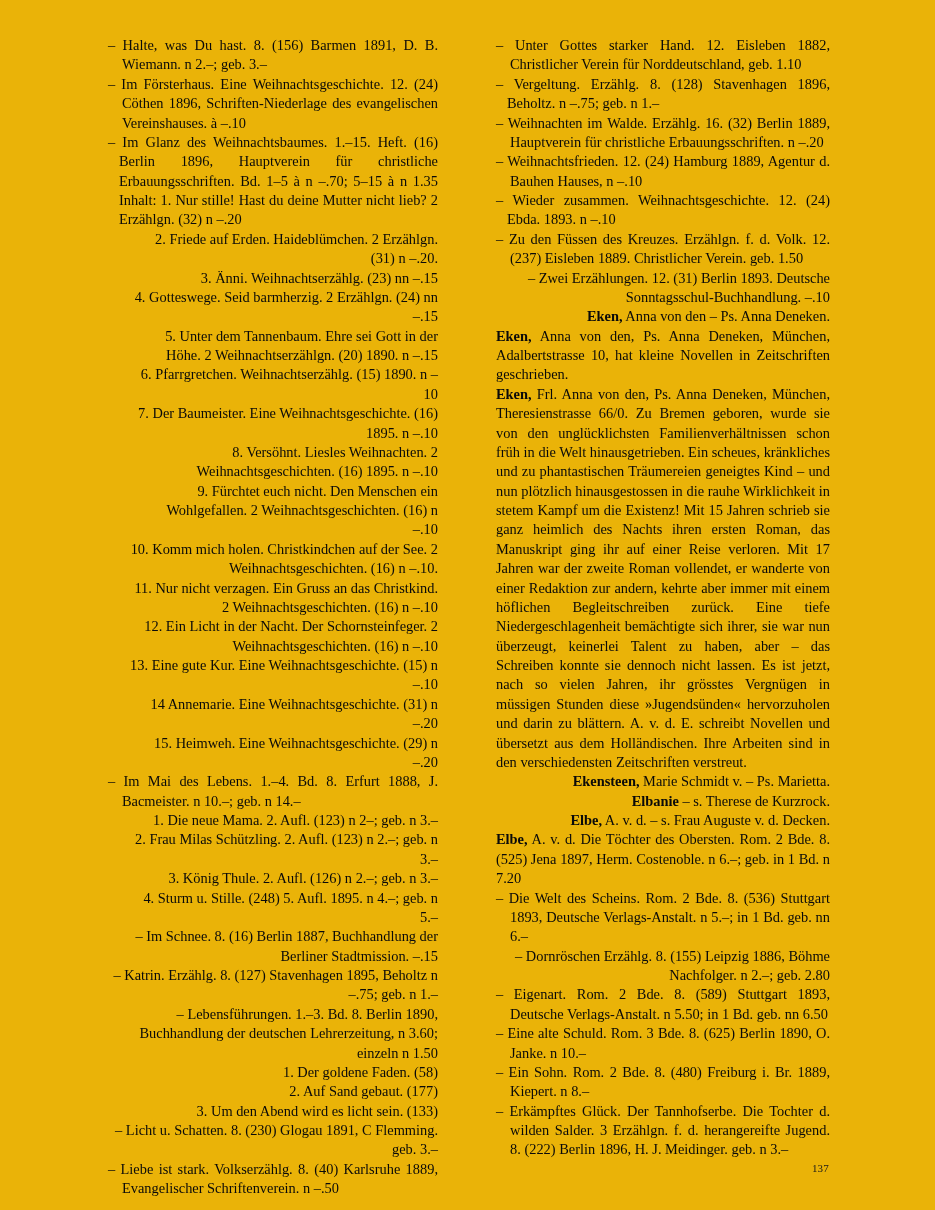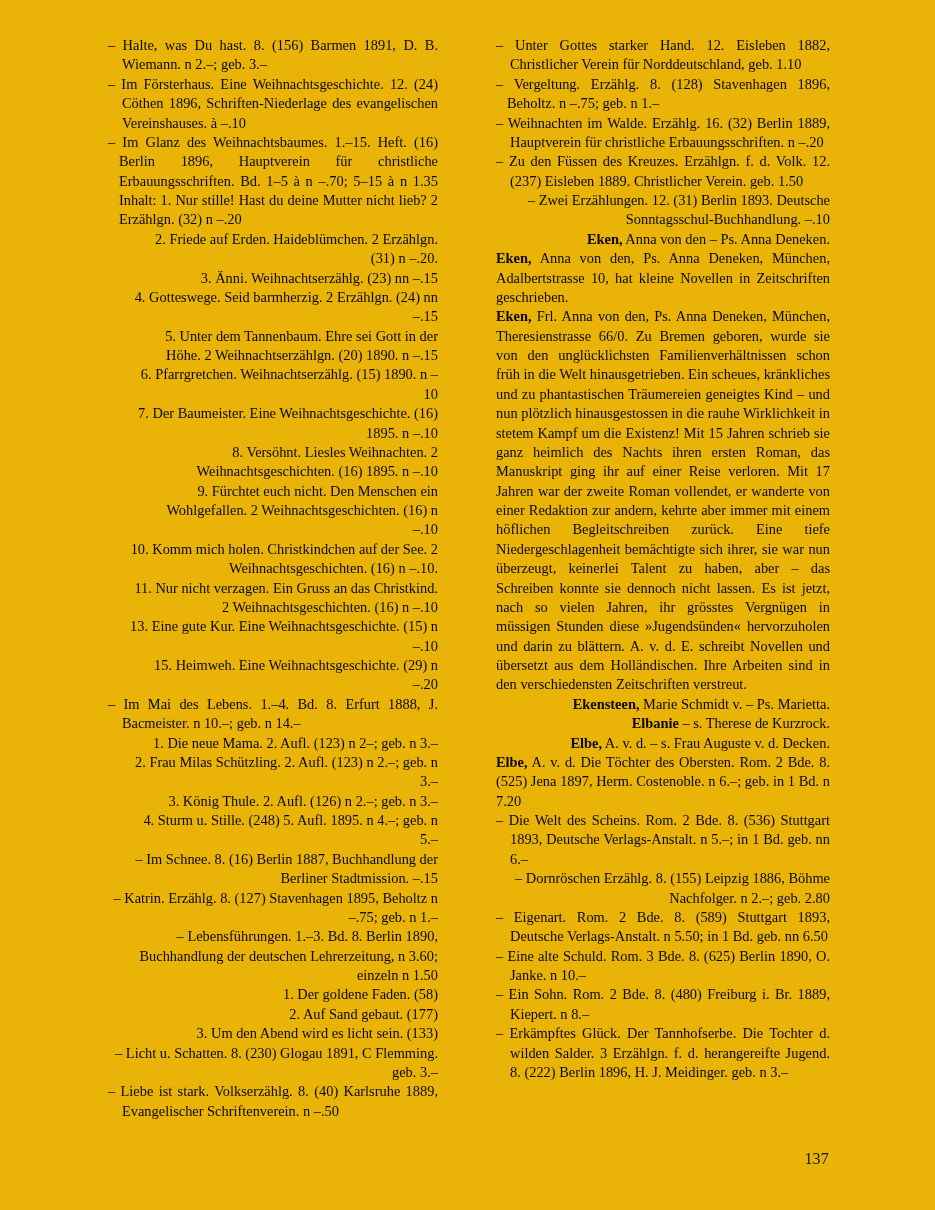--- a/index.html
+++ b/index.html
@@ -72,22 +72,22 @@
   }
   .hw {
     font-weight: bold;
   }
   .nj {
     text-align: right;
   }
   .pagenum {
     position: absolute;
     right: 106px;
-    bottom: 42px;
-    font-size: 16px;
+    bottom: 36px;
+    font-size: 11px;
     letter-spacing: 0.2px;
     color: #1a1a1a;
     font-family: "Liberation Serif", "DejaVu Serif", serif;
   }
 </style>
 </head>
 <body>
 
 <div class="page">
 
@@ -100,41 +100,45 @@
         <p class="entry num nj">2. Friede auf Erden. Haideblümchen. 2 Erzählgn. (31) n –.20.</p>
         <p class="entry num nj">3. Änni. Weihnachtserzählg. (23) nn –.15</p>
         <p class="entry num nj">4. Gotteswege. Seid barmherzig. 2 Erzählgn. (24) nn –.15</p>
         <p class="entry num nj">5. Unter dem Tannenbaum. Ehre sei Gott in der Höhe. 2 Weihnachtserzählgn. (20) 1890. n –.15</p>
         <p class="entry num nj">6. Pfarrgretchen. Weihnachtserzählg. (15) 1890. n – 10</p>
         <p class="entry num nj">7. Der Baumeister. Eine Weihnachtsgeschichte. (16) 1895. n –.10</p>
         <p class="entry num nj">8. Versöhnt. Liesles Weihnachten. 2 Weihnachtsgeschichten. (16) 1895. n –.10</p>
         <p class="entry num nj">9. Fürchtet euch nicht. Den Menschen ein Wohlgefallen. 2 Weihnachtsgeschichten. (16) n –.10</p>
         <p class="entry num wide nj">10. Komm mich holen. Christkindchen auf der See. 2 Weihnachtsgeschichten. (16) n –.10.</p>
         <p class="entry num wide nj">11. Nur nicht verzagen. Ein Gruss an das Christkind. 2 Weihnachtsgeschichten. (16) n –.10</p>
+        <p class="entry num wide nj">12. Ein Licht in der Nacht. Der Schornsteinfeger. 2 Weihnachtsgeschichten. (16) n –.10</p>
         <p class="entry num wide nj">13. Eine gute Kur. Eine Weihnachtsgeschichte. (15) n –.10</p>
+        <p class="entry num wide nj">14 Annemarie. Eine Weihnachtsgeschichte. (31) n –.20</p>
         <p class="entry num wide nj">15. Heimweh. Eine Weihnachtsgeschichte. (29) n –.20</p>
         <p class="entry dash">– Im Mai des Lebens. 1.–4. Bd. 8. Erfurt 1888, J. Bacmeister. n 10.–; geb. n 14.–</p>
         <p class="entry num nj">1. Die neue Mama. 2. Aufl. (123) n 2–; geb. n 3.–</p>
         <p class="entry num nj">2. Frau Milas Schützling. 2. Aufl. (123) n 2.–; geb. n 3.–</p>
         <p class="entry num nj">3. König Thule. 2. Aufl. (126) n 2.–; geb. n 3.–</p>
         <p class="entry num nj">4. Sturm u. Stille. (248) 5. Aufl. 1895. n 4.–; geb. n 5.–</p>
         <p class="entry dash nj">– Im Schnee. 8. (16) Berlin 1887, Buchhandlung der Berliner Stadtmission. –.15</p>
         <p class="entry dash nj">– Katrin. Erzählg. 8. (127) Stavenhagen 1895, Beholtz n –.75; geb. n 1.–</p>
         <p class="entry dash tight nj">– Lebensführungen. 1.–3. Bd. 8. Berlin 1890, Buchhandlung der deutschen Lehrerzeitung, n 3.60; einzeln n 1.50</p>
         <p class="entry num nj">1. Der goldene Faden. (58)</p>
         <p class="entry num nj">2. Auf Sand gebaut. (177)</p>
         <p class="entry num nj">3. Um den Abend wird es licht sein. (133)</p>
         <p class="entry dash nj">– Licht u. Schatten. 8. (230) Glogau 1891, C Flemming. geb. 3.–</p>
         <p class="entry dash">– Liebe ist stark. Volkserzählg. 8. (40) Karlsruhe 1889, Evangelischer Schriftenverein. n –.50</p>
       </div>
 
     <div class="column right" id="right-col">
         <p class="entry dash">– Unter Gottes starker Hand. 12. Eisleben 1882, Christlicher Verein für Norddeutschland, geb. 1.10</p>
         <p class="entry dash tight">– Vergeltung. Erzählg. 8. (128) Stavenhagen 1896, Beholtz. n –.75; geb. n 1.–</p>
         <p class="entry dash">– Weihnachten im Walde. Erzählg. 16. (32) Berlin 1889, Hauptverein für christliche Erbauungsschriften. n –.20</p>
+        <p class="entry dash">– Weihnachtsfrieden. 12. (24) Hamburg 1889, Agentur d. Bauhen Hauses, n –.10</p>
+        <p class="entry dash tight">– Wieder zusammen. Weihnachtsgeschichte. 12. (24) Ebda. 1893. n –.10</p>
         <p class="entry dash">– Zu den Füssen des Kreuzes. Erzählgn. f. d. Volk. 12. (237) Eisleben 1889. Christlicher Verein. geb. 1.50</p>
         <p class="entry dash nj">– Zwei Erzählungen. 12. (31) Berlin 1893. Deutsche Sonntagsschul-Buchhandlung. –.10</p>
         <p class="entry flush nj"><span class="hw">Eken,</span><span> Anna von den – Ps. Anna Deneken.</span></p>
         <p class="entry flush"><span class="hw">Eken,</span><span> Anna von den, Ps. Anna Deneken, München, Adalbertstrasse 10, hat kleine Novellen in Zeitschriften geschrieben.</span></p>
         <p class="entry flush"><span class="hw">Eken,</span><span> Frl. Anna von den, Ps. Anna Deneken, München, Theresienstrasse 66/0. Zu Bremen geboren, wurde sie von den unglücklichsten Familienverhältnissen schon früh in die Welt hinausgetrieben. Ein scheues, kränkliches und zu phantastischen Träumereien geneigtes Kind – und nun plötzlich hinausgestossen in die rauhe Wirklichkeit in stetem Kampf um die Existenz! Mit 15 Jahren schrieb sie ganz heimlich des Nachts ihren ersten Roman, das Manuskript ging ihr auf einer Reise verloren. Mit 17 Jahren war der zweite Roman vollendet, er wanderte von einer Redaktion zur andern, kehrte aber immer mit einem höflichen Begleitschreiben zurück. Eine tiefe Niedergeschlagenheit bemächtigte sich ihrer, sie war nun überzeugt, keinerlei Talent zu haben, aber – das Schreiben konnte sie dennoch nicht lassen. Es ist jetzt, nach so vielen Jahren, ihr grösstes Vergnügen in müssigen Stunden diese »Jugendsünden« hervorzuholen und darin zu blättern. A. v. d. E. schreibt Novellen und übersetzt aus dem Holländischen. Ihre Arbeiten sind in den verschiedensten Zeitschriften verstreut.</span></p>
         <p class="entry flush nj"><span class="hw">Ekensteen,</span><span> Marie Schmidt v. – Ps. Marietta.</span></p>
         <p class="entry flush nj"><span class="hw">Elbanie</span><span> – s. Therese de Kurzrock.</span></p>
         <p class="entry flush nj"><span class="hw">Elbe,</span><span> A. v. d. – s. Frau Auguste v. d. Decken.</span></p>
         <p class="entry flush"><span class="hw">Elbe,</span><span> A. v. d. Die Töchter des Obersten. Rom. 2 Bde. 8. (525) Jena 1897, Herm. Costenoble. n 6.–; geb. in 1 Bd. n 7.20</span></p>
         <p class="entry dash">– Die Welt des Scheins. Rom. 2 Bde. 8. (536) Stuttgart 1893, Deutsche Verlags-Anstalt. n 5.–; in 1 Bd. geb. nn 6.–</p>

